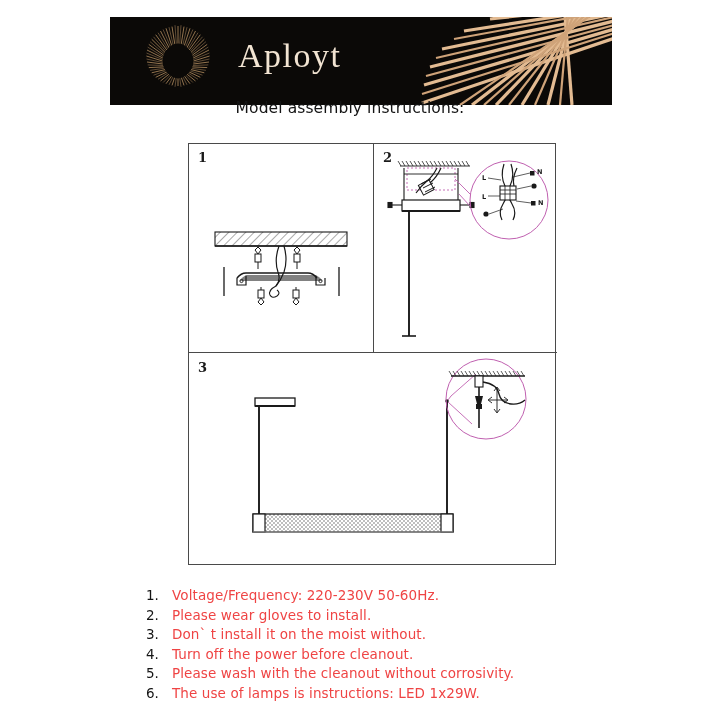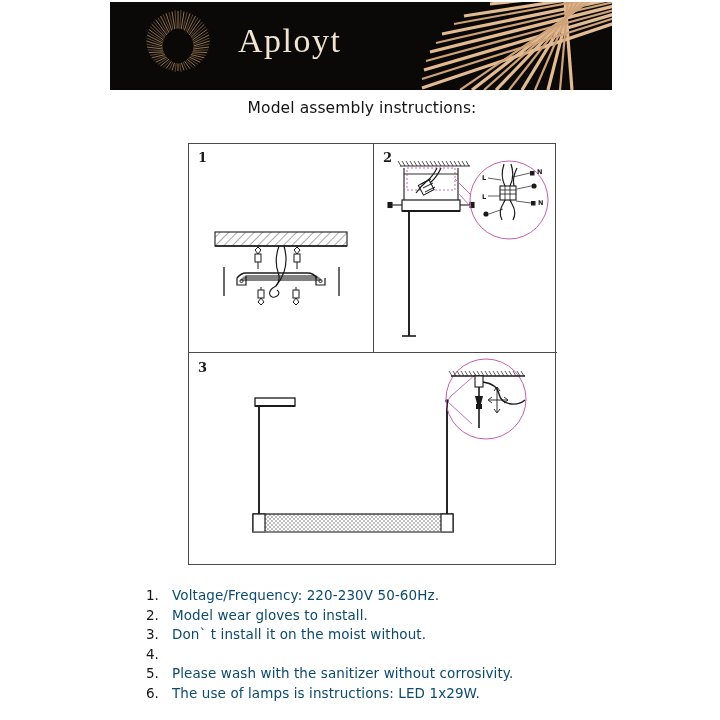--- a/index.html
+++ b/index.html
@@ -13,21 +13,21 @@
     position: relative;
     overflow: hidden;
     font-family: "Liberation Sans", sans-serif;
     color: #1a1a1a;
   }
 
   
   .banner {
     position: absolute;
     left: 110px;
-    top: 2px;
+    top: 17px;
     width: 502px;
     height: 88px;
     background: #0b0907;
     overflow: hidden;
   }
   .banner-rays {
     position: absolute;
     right: 0;
     top: 0;
     width: 240px;
@@ -49,21 +49,21 @@
     font-size: 34px;
     letter-spacing: 1.5px;
     color: #f2e4d2;
     font-weight: 400;
     line-height: 50px;
   }
 
   
   .title-block {
     position: absolute;
-    left: 16px;
+    left: 4px;
     top: 98px;
     width: 604px;
     text-align: center;
     padding-left: 44px;
   }
   .title-line {
     font-size: 15.5px;
     line-height: 20px;
     color: #141414;
     font-family: "DejaVu Sans", sans-serif;
@@ -129,21 +129,21 @@
   .note-num {
     width: 26px;
     flex: 0 0 26px;
     font-size: 13.5px;
     font-family: "DejaVu Sans", sans-serif;
     color: #141414;
   }
   .note-text {
     font-size: 13.5px;
     font-family: "DejaVu Sans", sans-serif;
-    color: #0c4a6e;
+    color: #ef4444;
     letter-spacing: 0.1px;
   }
 </style>
 </head>
 <body>
 
 <div class="banner">
 
   <div class="sunburst">
     <svg width="76" height="76" viewBox="0 0 76 76">
@@ -480,30 +480,31 @@
   </div>
 </div>
 
 <div class="notes">
   <div class="note-row">
     <span class="note-num">1.</span>
     <span class="note-text">Voltage/Frequency: 220-230V 50-60Hz.</span>
   </div>
   <div class="note-row">
     <span class="note-num">2.</span>
-    <span class="note-text">Model wear gloves to install.</span>
+    <span class="note-text">Please wear gloves to install.</span>
   </div>
   <div class="note-row">
     <span class="note-num">3.</span>
     <span class="note-text">Don` t install it on the moist without.</span>
   </div>
   <div class="note-row">
     <span class="note-num">4.</span>
+    <span class="note-text">Turn off the power before cleanout.</span>
   </div>
   <div class="note-row">
     <span class="note-num">5.</span>
-    <span class="note-text">Please wash with the sanitizer without corrosivity.</span>
+    <span class="note-text">Please wash with the cleanout without corrosivity.</span>
   </div>
   <div class="note-row">
     <span class="note-num">6.</span>
     <span class="note-text">The use of lamps is instructions: LED 1x29W.</span>
   </div>
 </div>
 
 </body></html>

